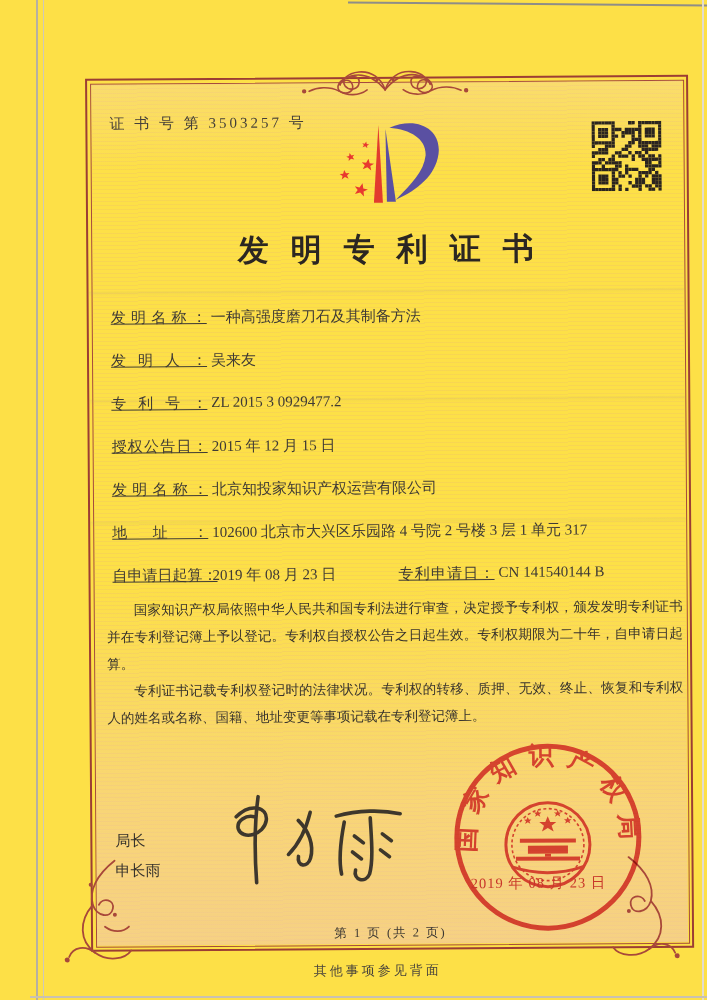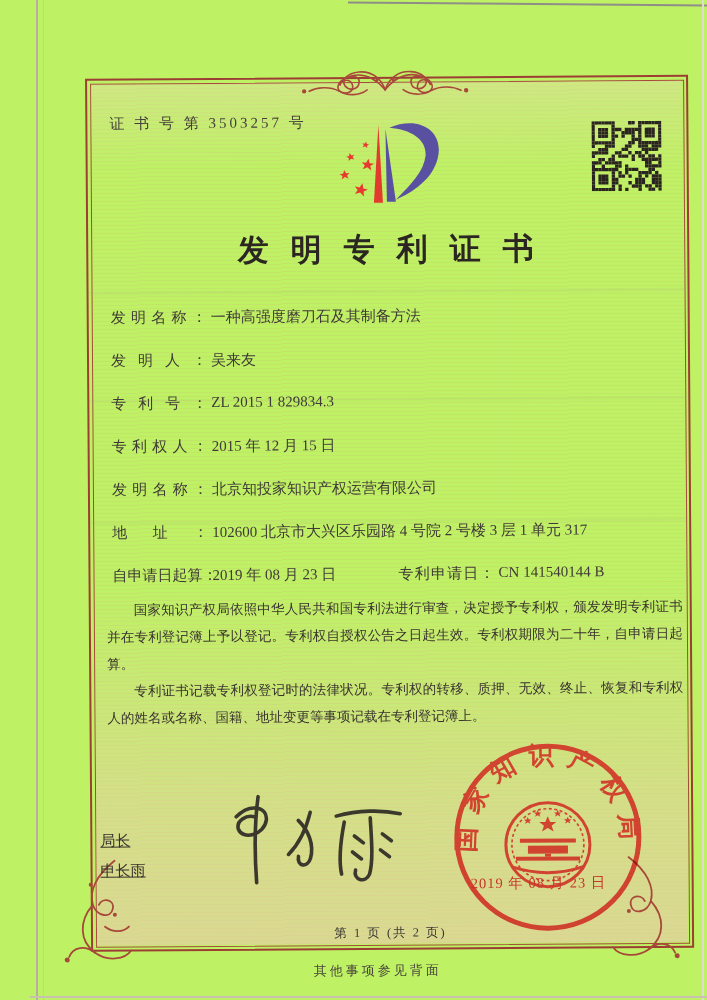--- a/index.html
+++ b/index.html
@@ -1,18 +1,18 @@
 <!DOCTYPE html>
 <html><head>
 <meta charset="utf-8">
 <style>
   html,body{margin:0;padding:0;}
   body{width:707px;height:1000px;position:relative;background:#ffffff;overflow:hidden;
        font-family:"Liberation Serif","DejaVu Serif",serif;}
-  .paper{position:absolute;inset:0;background:#bef264;padding-left:17px;}
+  .paper{position:absolute;inset:0;background:#fde047;padding-left:17px;}
   
   .edge-top{position:absolute;left:348px;top:3px;width:362px;height:2px;background:#8f8d88;transform:rotate(0.5deg);}
   .edge-left1{position:absolute;left:36px;top:0;width:2px;height:1000px;background:#b7b0a2;}
   .edge-left2{position:absolute;left:43px;top:0;width:1px;height:1000px;background:#cfc8ba;}
   .edge-right{position:absolute;left:702px;top:0;width:2px;height:1000px;background:#e2dccf;}
   .edge-bottom{position:absolute;left:30px;top:996px;width:677px;height:2px;background:#c8c1b2;}
   
   .scan{position:absolute;inset:0;transform:rotate(-0.4deg);transform-origin:50% 50%;}
   
   .frame{position:absolute;left:88px;top:77px;width:599px;height:869px;border:2.5px solid #9c3e34;}
@@ -22,27 +22,27 @@
       linear-gradient(to bottom, rgba(243,211,199,.30), rgba(243,211,199,0) 10%,
         rgba(243,211,199,0) 58%, rgba(241,198,184,.42) 84%, rgba(240,196,182,.55) 100%),
       repeating-linear-gradient(180deg, rgba(224,158,142,.16) 0 1px, rgba(0,0,0,0) 1px 4px);}
   .fold{position:absolute;left:90px;width:596px;height:5px;background:linear-gradient(to bottom,rgba(150,140,128,.10),rgba(150,140,128,0));}
   
   .cert-no{position:absolute;left:112px;top:113px;font-size:15px;letter-spacing:3px;color:#433e39;}
   .title{position:absolute;left:88px;top:229px;width:599px;text-align:center;font-size:31px;
          font-weight:bold;letter-spacing:22px;padding-left:22px;box-sizing:border-box;color:#2b2622;}
   .fields{position:absolute;left:112px;top:307px;width:566px;font-size:15px;color:#3f3a35;}
   .frow{height:43px;display:flex;align-items:flex-start;white-space:nowrap;}
-  .flabel{display:inline-block;width:96px;flex:none;text-align:justify;text-align-last:justify;}
+  .flabel{display:inline-block;width:96px;flex:none;text-align:justify;text-align-last:justify;text-decoration:underline;}
   .fval{padding-left:4px;}
   .fval-fixed{padding-left:4px;width:186px;flex:none;}
   .paras{position:absolute;left:106px;top:595px;width:576px;font-size:13.5px;line-height:27px;
          color:#38332d;text-align:justify;}
   .paras p{margin:0;text-indent:2em;}
-  .sig-labels{position:absolute;left:98px;top:824px;font-size:15px;line-height:30px;color:#34302b;text-decoration:underline;}
+  .sig-labels{position:absolute;left:113px;top:824px;font-size:15px;line-height:30px;color:#34302b;}
   .page-no{position:absolute;left:88px;top:925px;width:599px;text-align:center;font-size:12.5px;
            letter-spacing:2px;color:#3d3833;}
   .back-note{position:absolute;left:75px;top:962px;width:599px;text-align:center;font-size:13px;
              letter-spacing:3px;color:#49443c;}
   .seal-date{position:absolute;left:468px;top:875px;font-size:14.5px;letter-spacing:1px;
              color:#c8362a;z-index:6;}
   .logo-box{position:absolute;left:332px;top:118px;width:140px;height:96px;}
   .qr-box{position:absolute;left:594px;top:123px;width:70px;height:70px;}
   .sig-box{position:absolute;left:222px;top:790px;width:195px;height:100px;}
   .seal-box{position:absolute;left:448px;top:741px;width:195px;height:195px;mix-blend-mode:multiply;opacity:.9;}
@@ -371,24 +371,24 @@
       <div class="frow">
         <span class="flabel">发明名称：</span>
         <span class="fval">一种高强度磨刀石及其制备方法</span>
       </div>
       <div class="frow">
         <span class="flabel">发明人：</span>
         <span class="fval">吴来友</span>
       </div>
       <div class="frow">
         <span class="flabel">专利号：</span>
-        <span class="fval">ZL 2015 1 829834.3</span>
-      </div>
-      <div class="frow">
-        <span class="flabel">专利权人：</span>
+        <span class="fval">ZL 2015 3 0929477.2</span>
+      </div>
+      <div class="frow">
+        <span class="flabel">授权公告日：</span>
         <span class="fval">2015 年 12 月 15 日</span>
       </div>
       <div class="frow">
         <span class="flabel">发明名称：</span>
         <span class="fval">北京知投家知识产权运营有限公司</span>
       </div>
       <div class="frow">
         <span class="flabel">地址：</span>
         <span class="fval">102600 北京市大兴区乐园路 4 号院 2 号楼 3 层 1 单元 317</span>
       </div>

